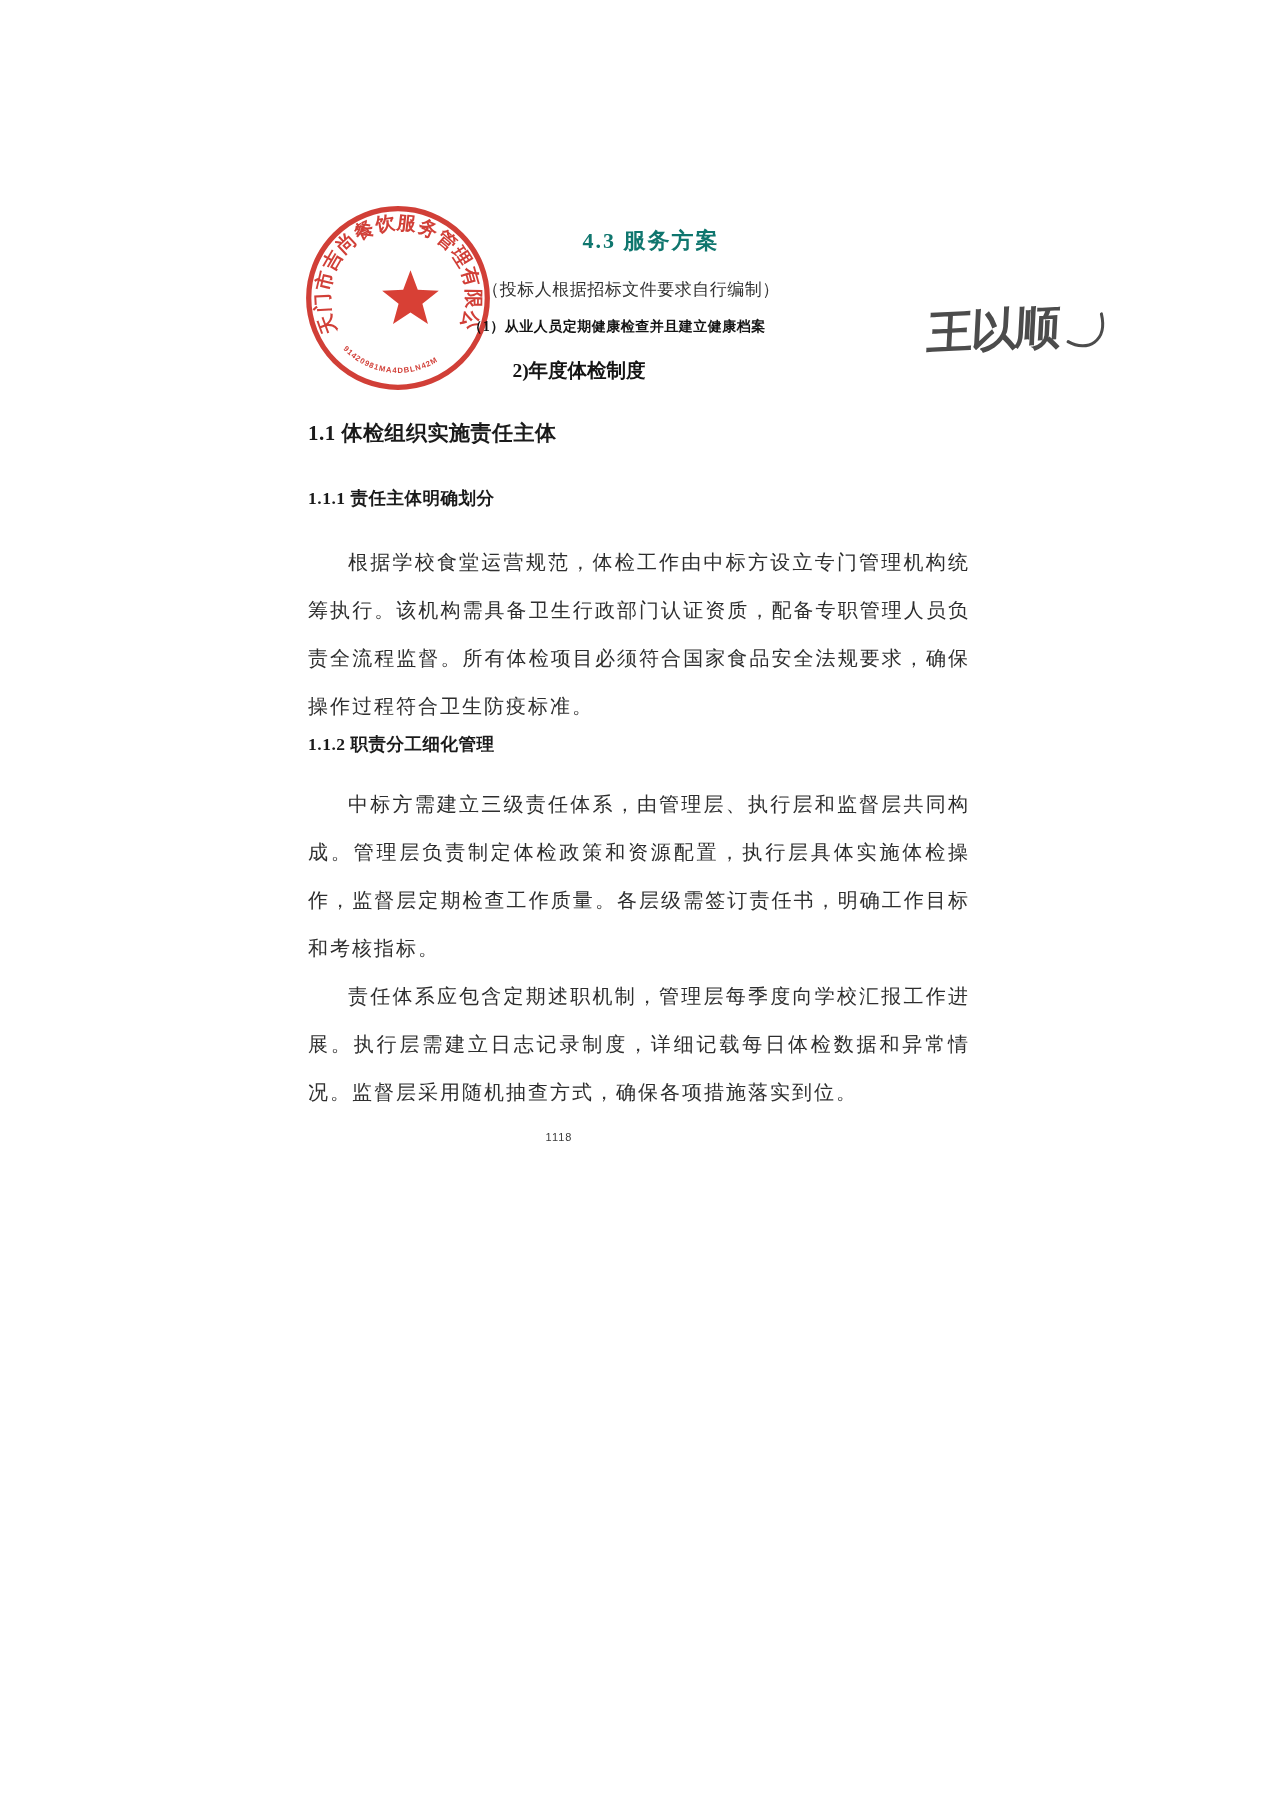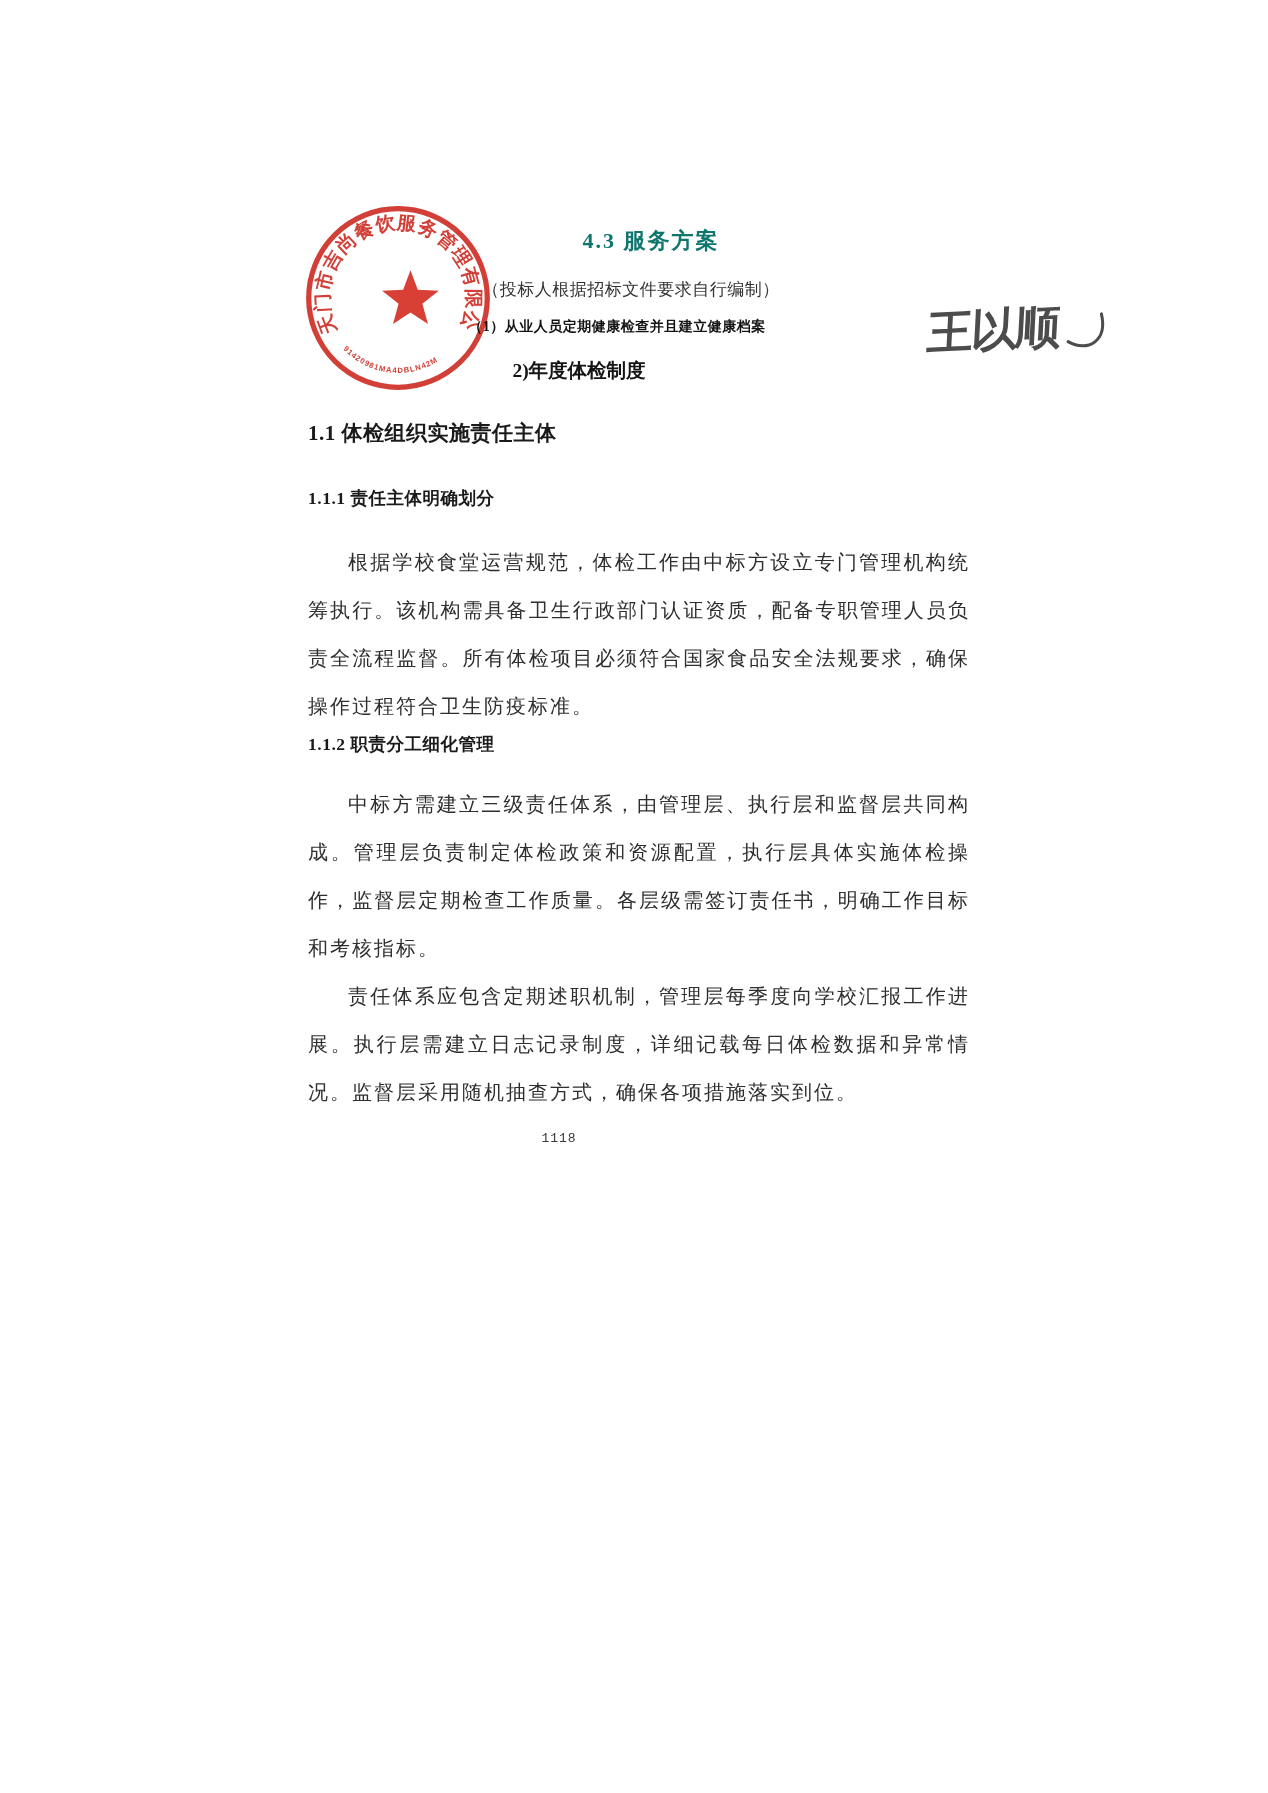--- a/index.html
+++ b/index.html
@@ -89,25 +89,25 @@
     text-indent: 2em;
     letter-spacing: 2px;
     color: #2e2e2e;
   }
   p.body-para.gap-lg { margin-top: 27px; }
   p.body-para.gap-md { margin-top: 23px; }
 
   .pageno {
     margin-top: 15px;
     text-align: center;
-    font-size: 13px;
+    font-size: 11px;
     letter-spacing: 1px;
     color: #3a3a3a;
     transform: translateX(-80px);
-    font-family: Liberation Mono, monospace;
+    font-family: Liberation Sans, sans-serif;
   }
 
   
   .stamp {
     position: absolute;
     left: 302px;
     top: 202px;
     width: 192px;
     height: 192px;
     mix-blend-mode: multiply;

